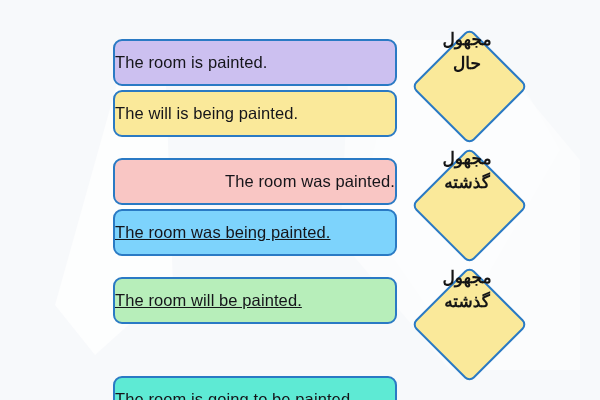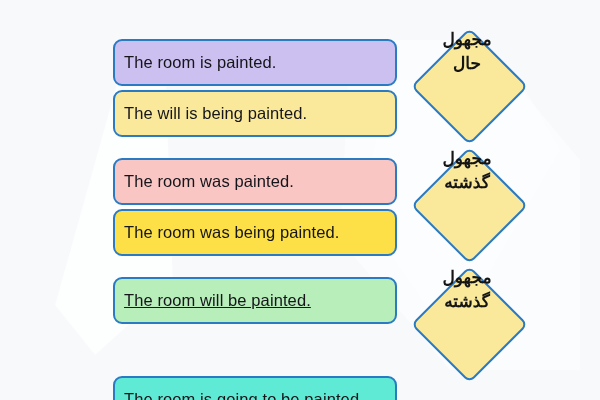--- a/index.html
+++ b/index.html
@@ -48,21 +48,20 @@
     width: 284px;
   }
   .card {
     box-sizing: border-box;
     width: 284px;
     height: 47px;
     border: 2px solid #2a7ac4;
     border-radius: 9px;
     display: flex;
     align-items: center;
-    padding-left: 9px;
     color: #15151a;
     font-size: 16.5px;
     letter-spacing: 0.1px;
     white-space: nowrap;
   }
   .gap-sm { height: 4px; }
   .gap-lg { height: 21px; }
 
   
   .diamonds {
@@ -120,25 +119,25 @@
 
   <div class="cards">
     <div class="card" style="background: rgb(204, 192, 240); border-color: rgb(42, 122, 196);">
       <span>The room is painted.</span>
     </div>
     <div class="gap-sm"></div>
     <div class="card" style="background: rgb(250, 233, 154); border-color: rgb(42, 122, 196);">
       <span>The will is being painted.</span>
     </div>
     <div class="gap-lg"></div>
-    <div class="card" style="background: rgb(249, 198, 196); border-color: rgb(42, 122, 196);">
+    <div class="card" style="background: rgb(249, 198, 196); border-color: rgb(42, 122, 196); justify-content: flex-end;">
       <span>The room was painted.</span>
     </div>
     <div class="gap-sm"></div>
-    <div class="card" style="background: #fde047; border-color: rgb(42, 122, 196);">
+    <div class="card" style="background: #7dd3fc; border-color: rgb(42, 122, 196); text-decoration: underline;">
       <span>The room was being painted.</span>
     </div>
     <div class="gap-lg"></div>
     <div class="card" style="background: rgb(183, 238, 186); border-color: rgb(42, 122, 196); text-decoration: underline;">
       <span>The room will be painted.</span>
     </div>
     <div class="gap-sm"></div>
     <div class="card" style="background: #5eead4; border-color: rgb(42, 122, 196); margin-top: 48px;">
       <span>The room is going to be painted.</span>
     </div>

